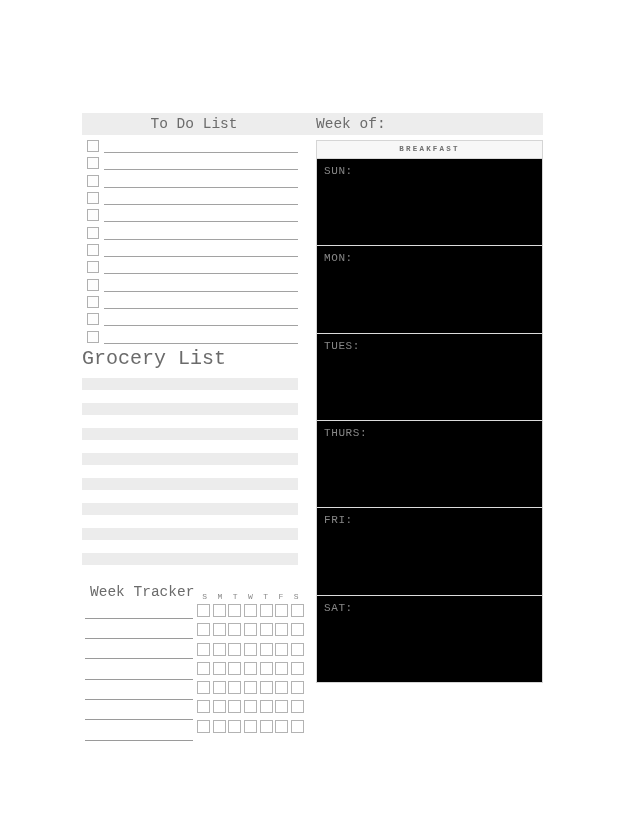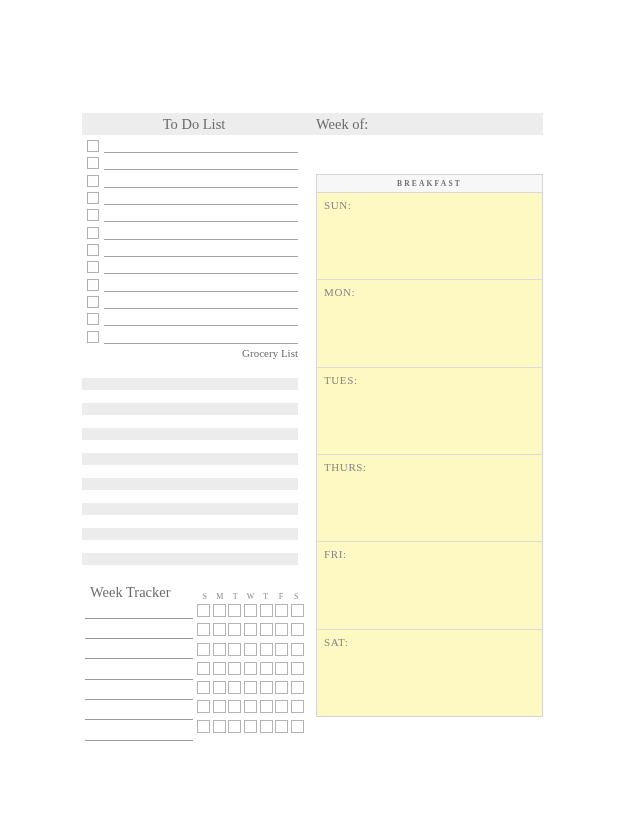--- a/index.html
+++ b/index.html
@@ -1,18 +1,18 @@
 <!DOCTYPE html>
 <html><head>
 <meta charset="utf-8">
 <style>
   html,body{margin:0;padding:0;background:#ffffff;}
   .page{
     position:relative;width:577px;height:823px;background:#ffffff;overflow:hidden;
-    font-family:Liberation Serif, serif;
+    font-family:Liberation Mono, monospace;
   }
   
   .header-band{
     position:absolute;left:82px;top:113px;width:461px;height:22px;
     background:#ededed;
   }
   .todo-title{
     position:absolute;left:0;top:0;width:224px;height:22px;line-height:22px;
     text-align:center;font-size:14.5px;color:#6b6b6b;
   }
@@ -22,22 +22,22 @@
   }
   
   .todo-list{position:absolute;left:87px;top:140px;width:211px;}
   .todo-row{height:17.35px;display:flex;align-items:flex-start;}
   .todo-box{
     width:10px;height:10px;border:1px solid #b0b0b0;background:#fdfdfd;flex:0 0 auto;
   }
   .todo-line{flex:1;margin-left:5px;height:12px;border-bottom:1px solid #a2a2a2;}
   
   .grocery-title{
-    position:absolute;left:82px;top:347px;width:216px;text-align:right;
-    font-size:11px;color:#6b6b6b;
+    position:absolute;left:82px;top:347px;width:216px;text-align:left;
+    font-size:20px;color:#6b6b6b;
   }
   .grocery-list{position:absolute;left:82px;top:378px;width:216px;}
   .grocery-bar{height:12px;background:#ececec;margin-bottom:13px;}
   .grocery-bar:last-child{margin-bottom:0;}
   
   .habit-title{
     position:absolute;left:90px;top:584px;font-size:14.5px;color:#6b6b6b;
   }
   .habit-letters{
     position:absolute;left:197px;top:592px;width:107px;display:flex;
@@ -48,22 +48,22 @@
   .habit-grid{position:absolute;left:197px;top:604px;width:107px;}
   .habit-row{display:flex;justify-content:space-between;margin-bottom:6.3px;}
   .habit-box{
     width:11px;height:11px;border:1px solid #b3b3b3;background:#ffffff;flex:0 0 auto;
   }
   .habit-lines{position:absolute;left:85px;top:598.5px;width:108px;}
   .habit-line{height:19.3px;border-bottom:1px solid #9a9a9a;}
   
   .week-table{
     position:absolute;left:316px;top:140px;width:227px;height:543px;
-    box-sizing:border-box;border:1px solid #d5d5d5;background:#fef9c3;
-    display:flex;flex-direction:column;margin-top:34px;
+    box-sizing:border-box;border:1px solid #d5d5d5;background:#000000;
+    display:flex;flex-direction:column;
   }
   .meal-header{
     flex:0 0 17px;line-height:17px;text-align:center;background:#f7f7f7;
     border-bottom:1px solid #d9d9d9;font-size:7.5px;font-weight:bold;
     letter-spacing:2.2px;color:#6e6e6e;
   }
   .meal-cell{flex:1 1 auto;border-bottom:1px solid #dcdcdc;}
   .meal-cell:last-child{border-bottom:none;}
   .day-label{
     display:block;padding:6px 0 0 7px;font-size:11px;letter-spacing:0.6px;color:#878787;

